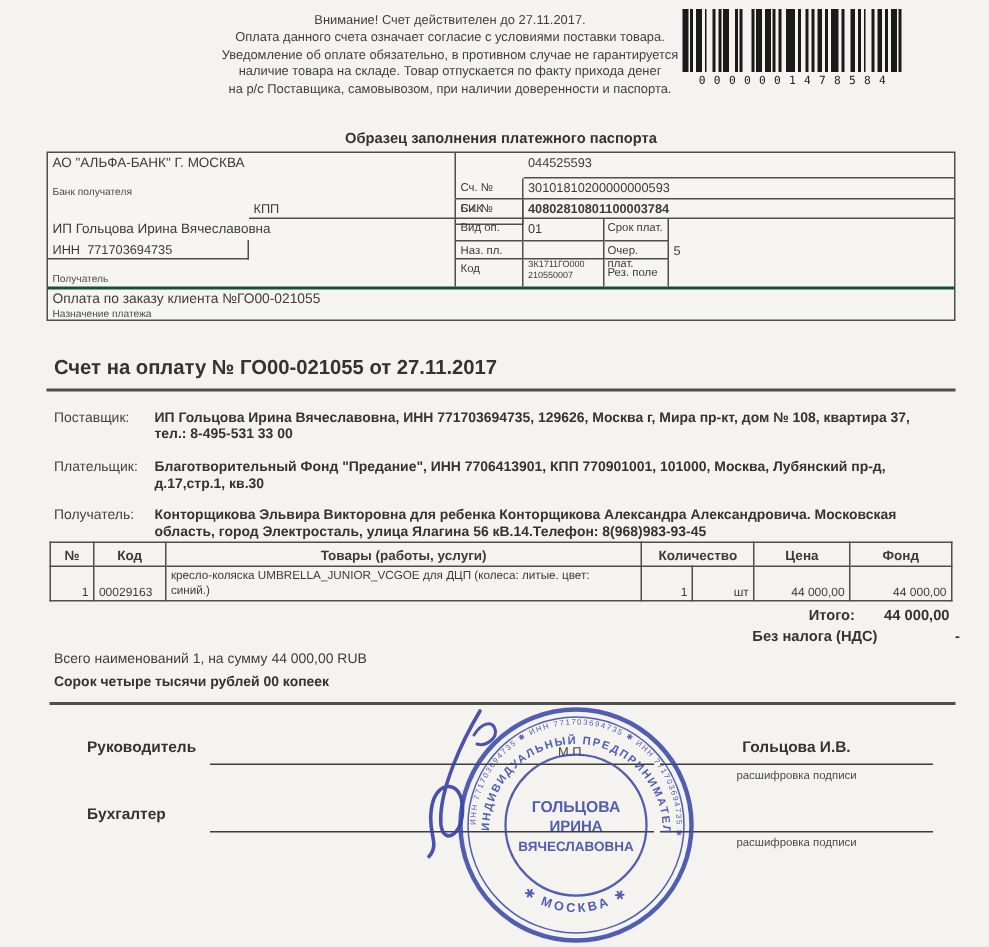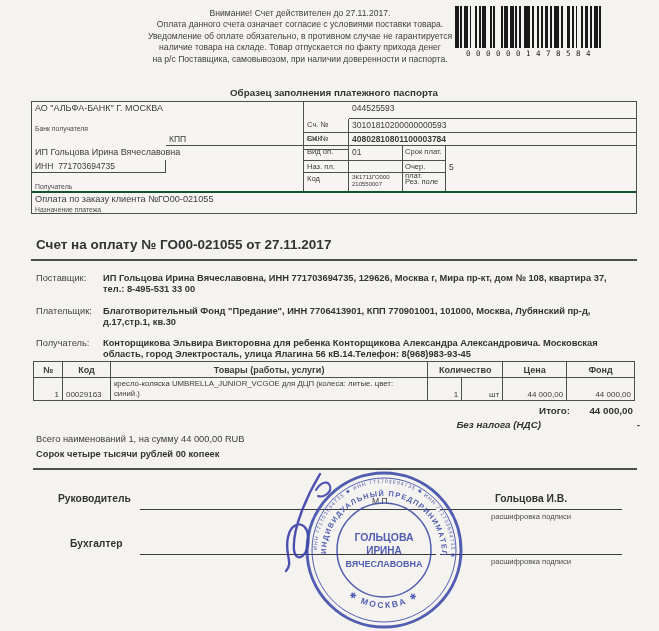--- a/index.html
+++ b/index.html
@@ -218,34 +218,34 @@
       <td class="ra" style="width:34px;">1</td>
       <td class="ra" style="width:41px;">шт</td>
       <td class="ra">44 000,00</td>
       <td class="ra">44 000,00</td>
     </tr>
   </tbody>
     </table>
 
   <div class="abs tot-label" style="left:430px;top:405px;width:140px;">Итого:</div>
   <div class="abs tot-value" style="left:570px;top:405px;width:63px;">44 000,00</div>
-  <div class="abs tot-label" style="left:396px;top:419px;width:145px;font-style:italic;">Без налога (НДС)</div>
+  <div class="abs tot-label" style="left:440px;top:419px;width:145px;">Без налога (НДС)</div>
   <div class="abs tot-value" style="left:570px;top:419px;width:70px;">-</div>
 
   <div class="abs summary">Всего наименований 1, на сумму 44 000,00 RUB</div>
   <div class="abs words">Сорок четыре тысячи рублей 00 копеек</div>
   <div class="abs hr" style="left:33px;top:468px;width:604px;"></div>
 
   <div class="abs sig-label" style="left:58px;top:493px;">Руководитель</div>
   <div class="abs sig-line" style="left:140px;top:509px;width:296px;"></div>
   <div class="abs sig-line" style="left:440px;top:509px;width:182px;"></div>
   <div class="abs sig-name" style="left:440px;top:493px;width:182px;">Гольцова И.В.</div>
   <div class="abs sig-decrypt" style="left:440px;top:512px;width:182px;">расшифровка подписи</div>
 
-  <div class="abs sig-label" style="left:58px;top:538px;margin-left:12px;">Бухгалтер</div>
+  <div class="abs sig-label" style="left:58px;top:538px;">Бухгалтер</div>
   <div class="abs sig-line" style="left:140px;top:554px;width:296px;"></div>
   <div class="abs sig-line" style="left:440px;top:554px;width:182px;"></div>
   <div class="abs sig-decrypt" style="left:440px;top:557px;width:182px;">расшифровка подписи</div>
 
   <div class="abs mp" style="left:372px;top:496px;">М.П.</div>
 
   <svg class="abs signature" style="left:258px;top:468px;" width="110" height="105" viewBox="0 0 110 105">
     <path d="M62,6 C50,26 34,60 36,82 C38,97 53,87 50,67 C48,52 33,53 30,69 C26,87 36,94 28,103" fill="none" stroke="#3a3fa8" stroke-width="2.4" stroke-linecap="round" opacity="0.9"></path>
     <path d="M58,22 C63,14 70,12 72,18 C74,24 66,30 60,28" fill="none" stroke="#3a3fa8" stroke-width="2" stroke-linecap="round" opacity="0.9"></path>
   </svg>

